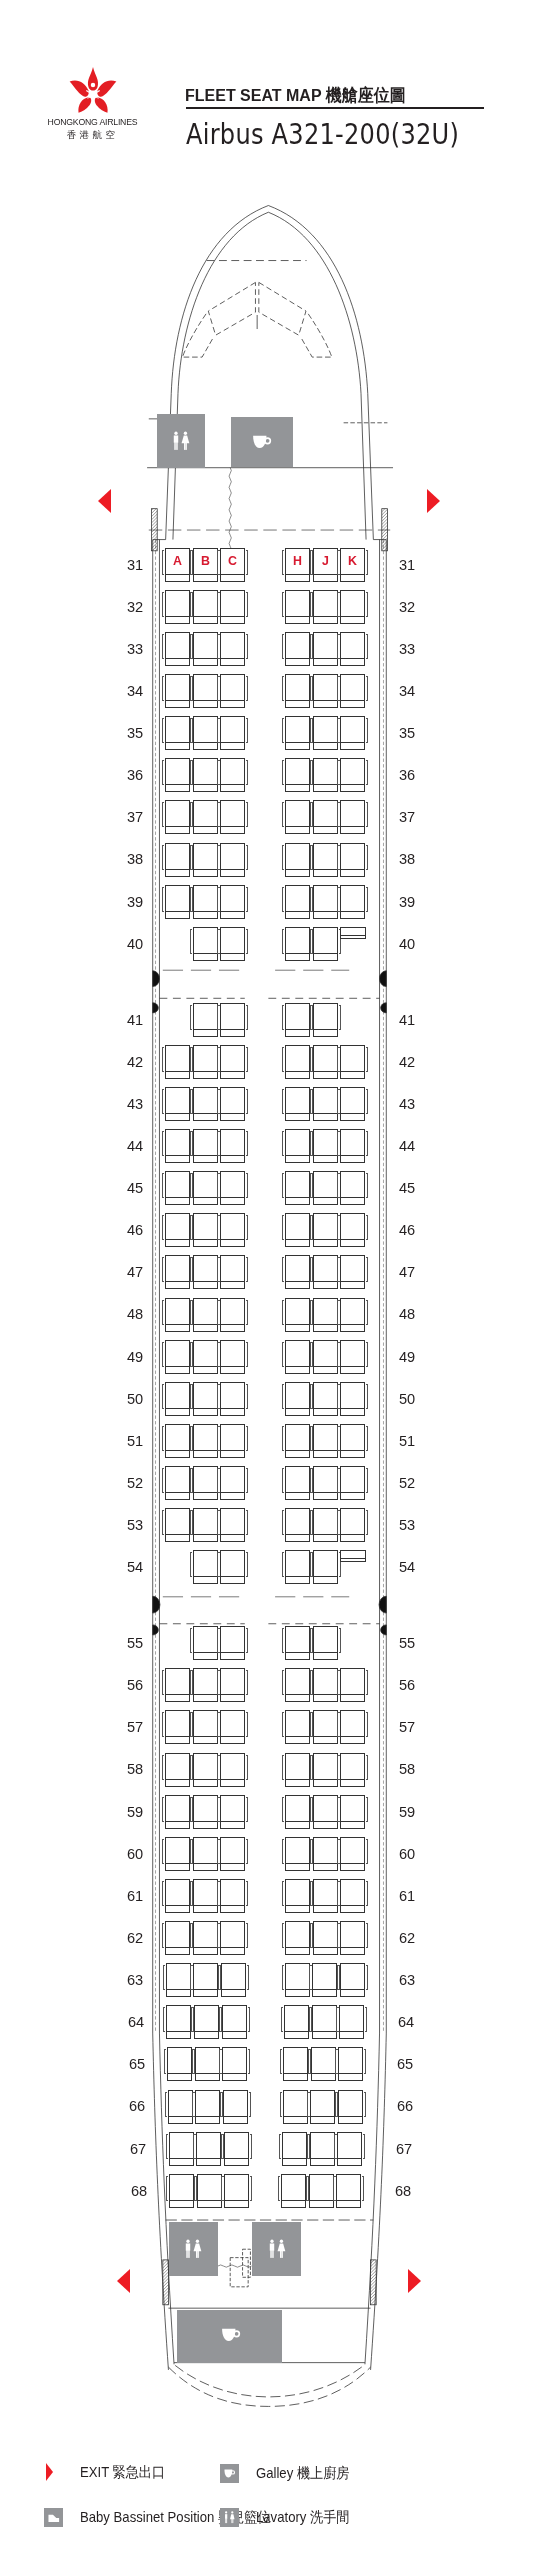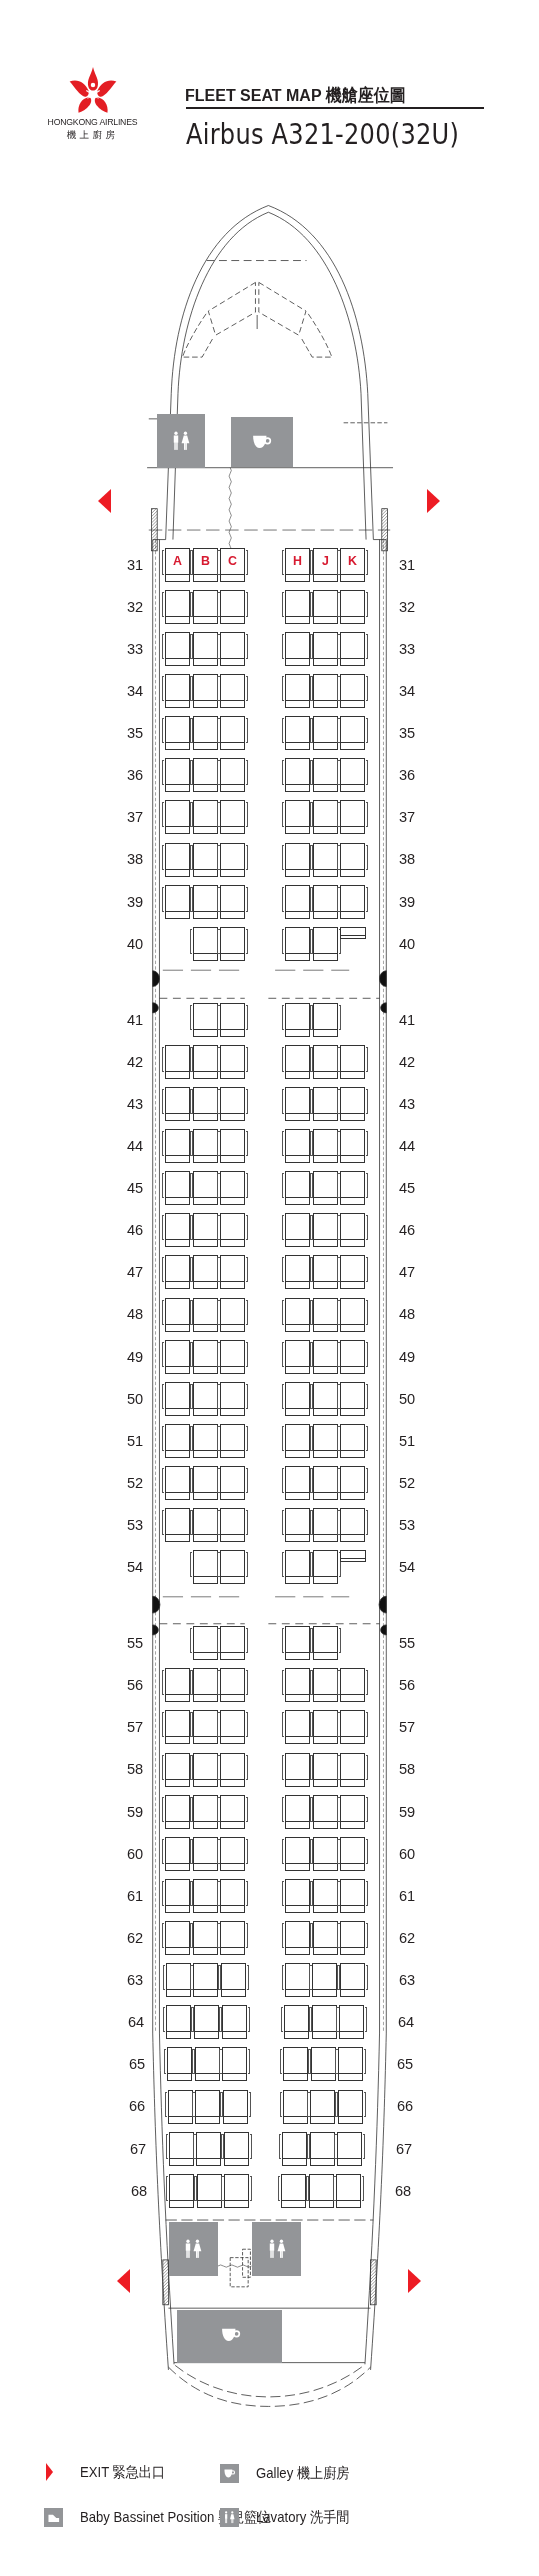--- a/index.html
+++ b/index.html
@@ -49,21 +49,21 @@
       <path d="M4 28 C18 22 32 30 38 44 C40 52 34 58 28 54 C18 48 12 36 4 28 Z"></path>
       <path d="M88 28 C74 22 60 30 54 44 C52 52 58 58 64 54 C74 48 80 36 88 28 Z"></path>
       <path d="M20 84 C18 70 26 58 38 56 C44 56 44 64 40 70 C34 78 26 82 20 84 Z"></path>
       <path d="M72 84 C74 70 66 58 54 56 C48 56 48 64 52 70 C58 78 66 82 72 84 Z"></path>
     </g>
     <circle cx="46" cy="34" r="4" fill="#fff"></circle>
     <path d="M34 44 Q46 54 58 44" stroke="#fff" stroke-width="2" fill="none"></path>
     <path d="M36 58 Q46 52 56 58" stroke="#fff" stroke-width="1.5" fill="none"></path>
   </svg>
   <div class="logo-en">HONGKONG AIRLINES</div>
-  <div class="logo-zh">機上廚房</div>
+  <div class="logo-zh">香港航空</div>
 </div>
 
 <div class="abs title1">FLEET SEAT MAP 機艙座位圖</div>
 <div class="abs title-rule"></div>
 <div class="abs title2">Airbus A321-200(32U)</div>
 
 <svg class="abs plane" viewBox="0 0 960 4586" fill="none" stroke="#333" stroke-width="1.4">
 
   <path d="M305 700 C310 560 360 410 478 365 C598 410 648 560 655 700"></path>
   <path d="M317 700 C322 570 372 420 478 377 C586 420 636 570 643 700"></path>

